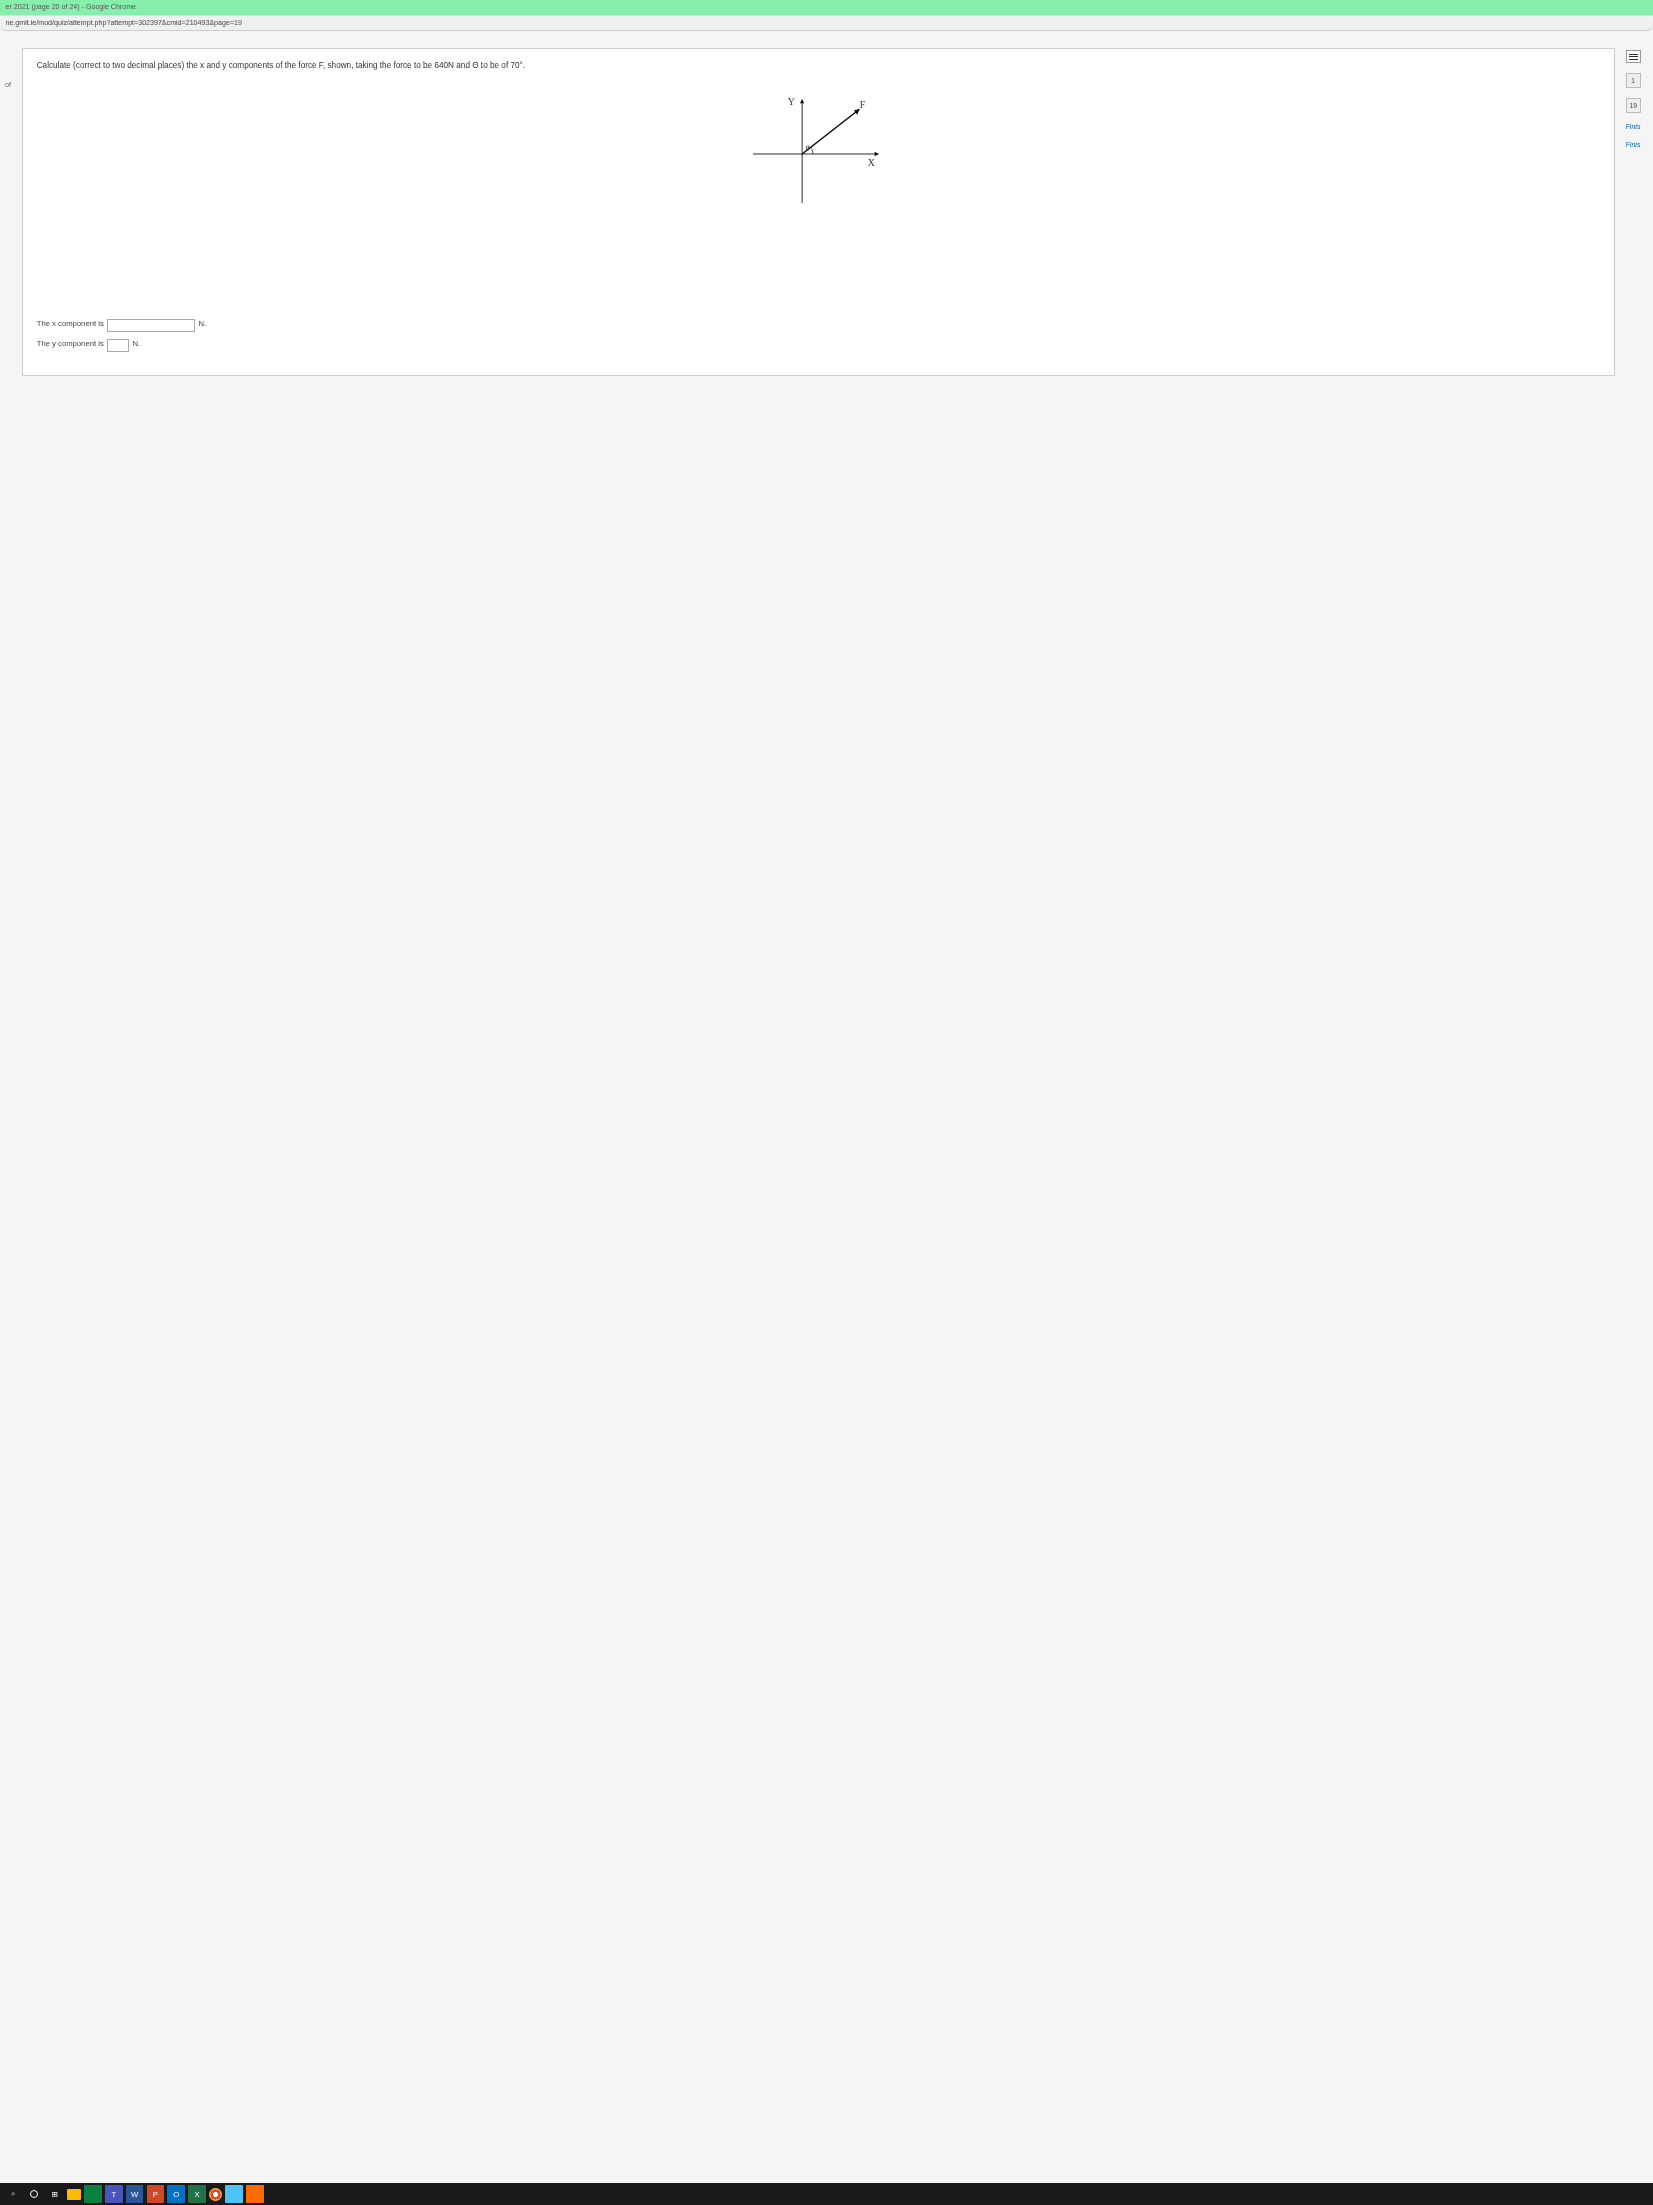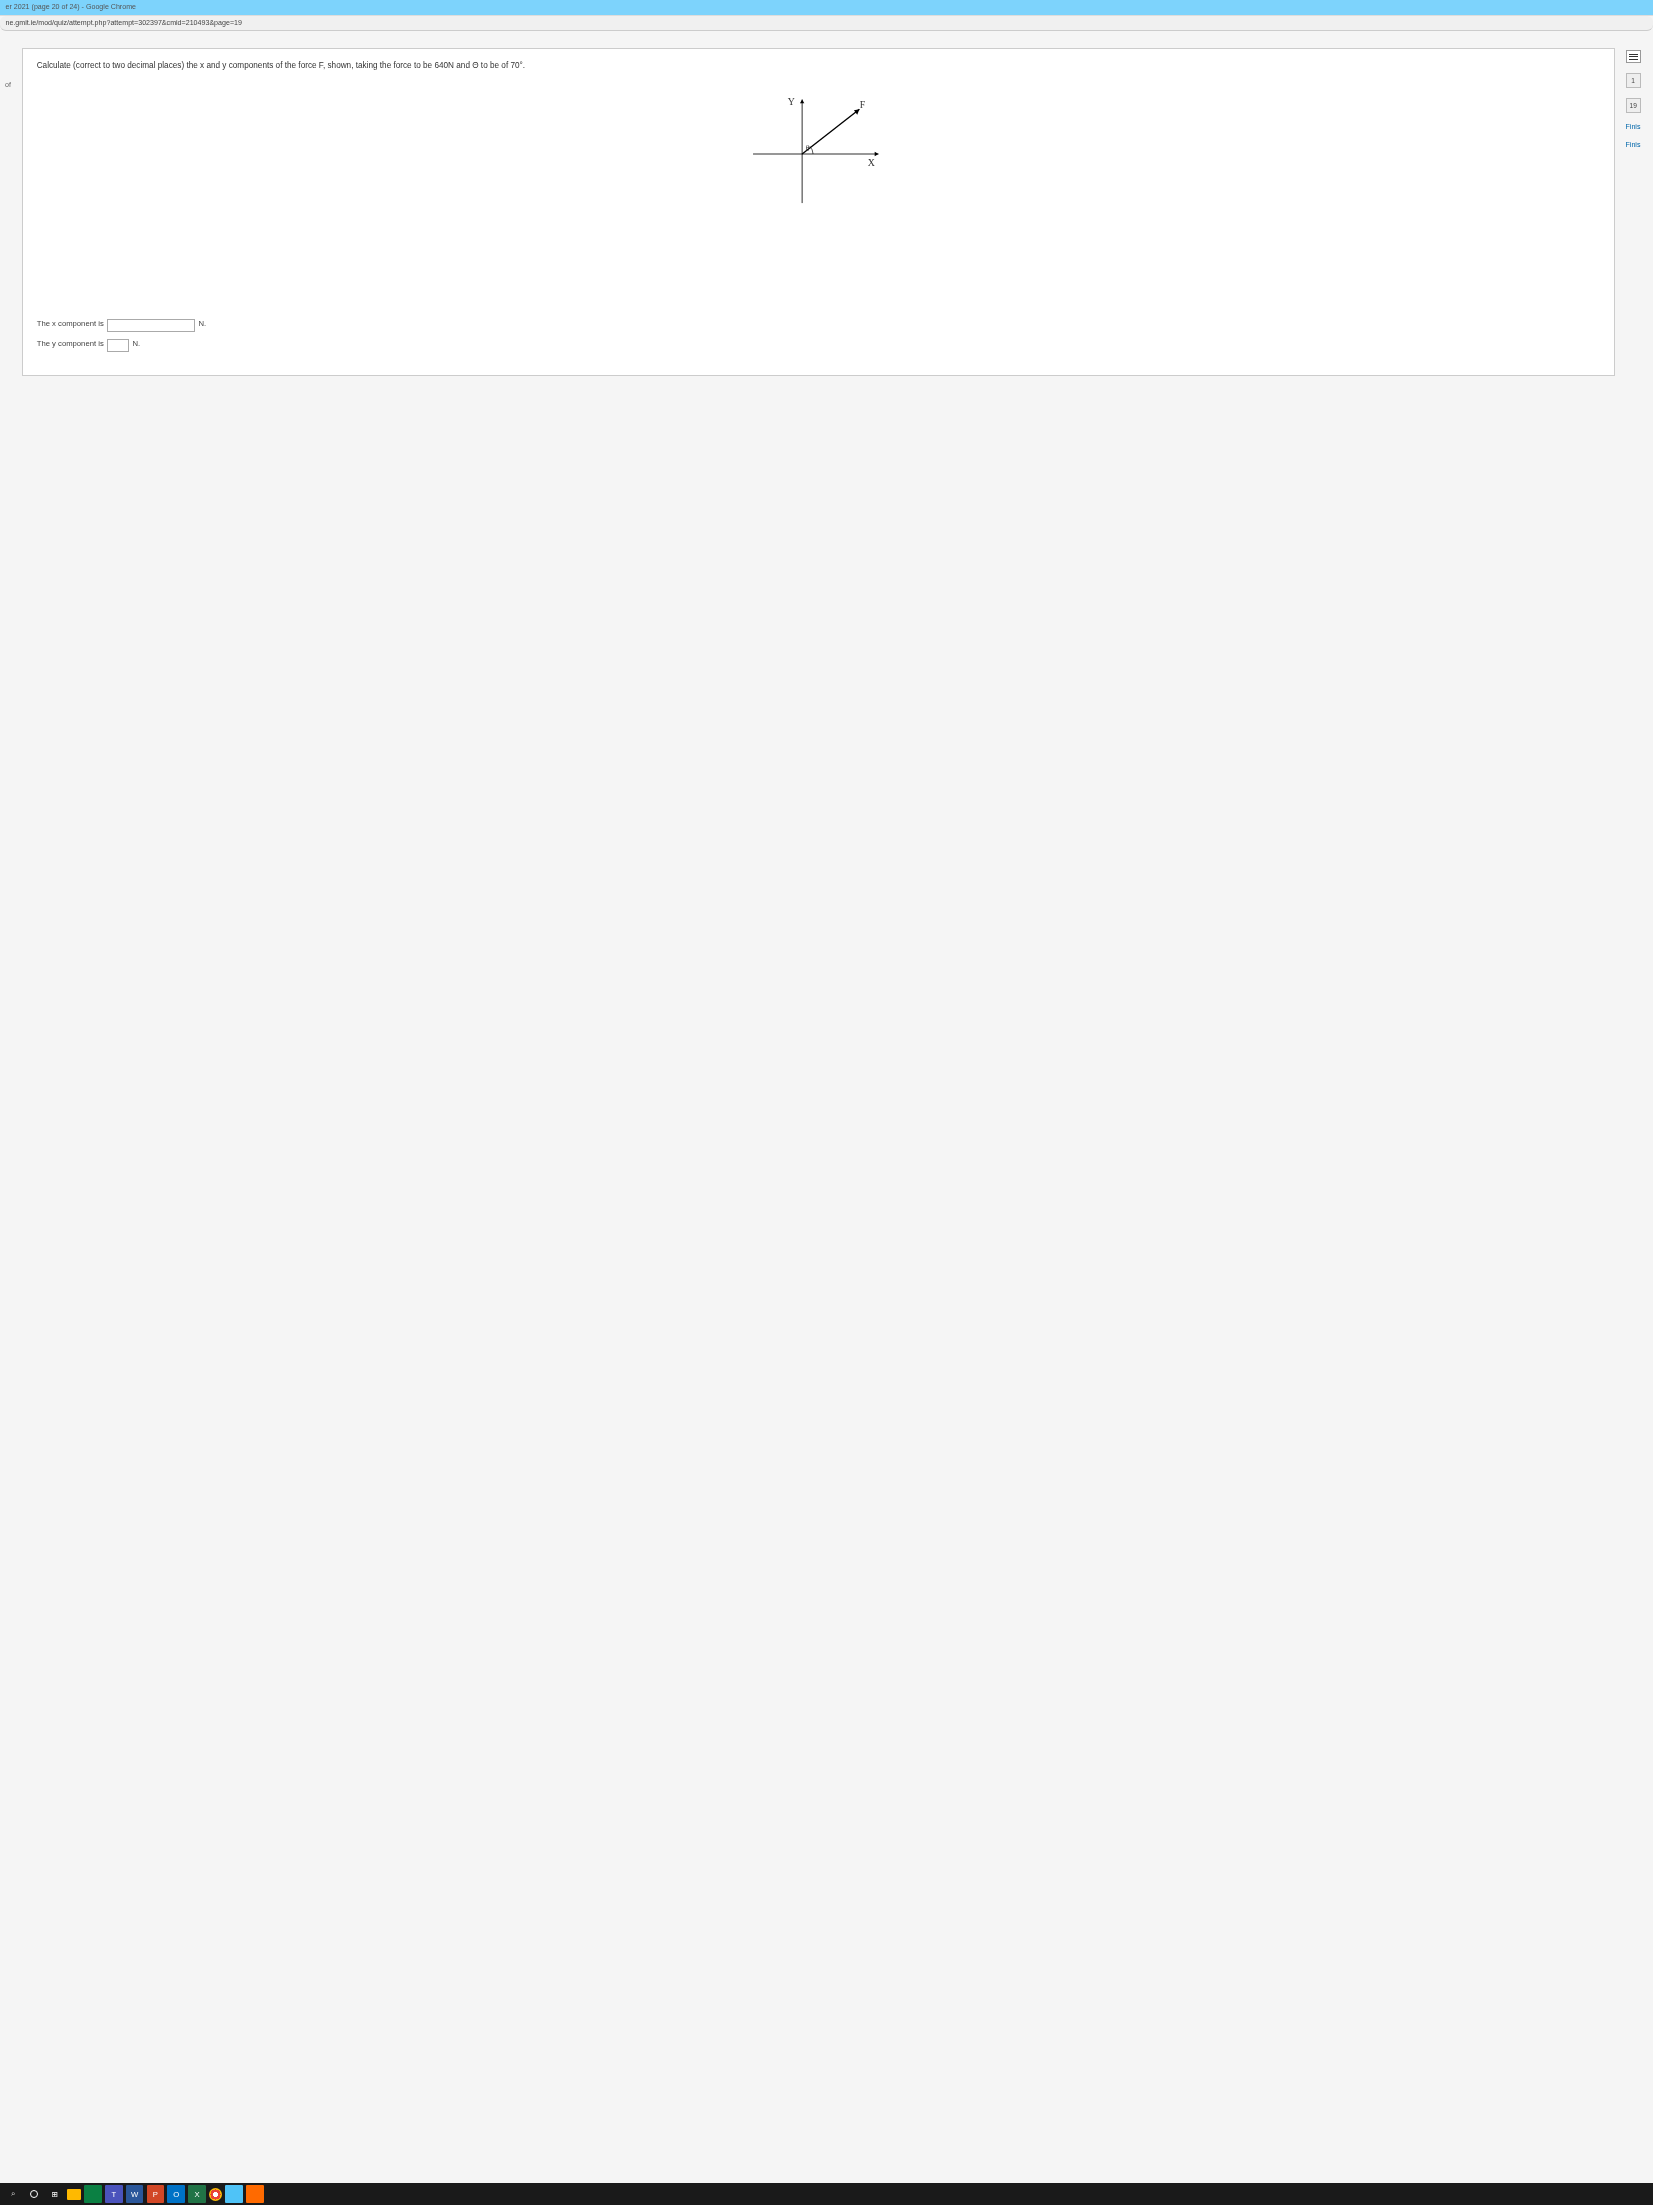--- a/index.html
+++ b/index.html
@@ -3,21 +3,21 @@
   <meta charset="utf-8">
   <style>
     * { box-sizing: border-box; margin: 0; padding: 0; }
     body {
       font-family: "Segoe UI", Arial, sans-serif;
       background: #f5f5f5;
       font-size: 7.7px;
       color: #333;
     }
     .window-title {
-      background: #7dd3fc;
+      background: #86efac;
       padding: 3.3px 5.5px;
       font-size: 7.1px;
       color: #555;
       border-bottom: 0.5px solid #ddd;
     }
     .url-bar {
       background: #f0f0f0;
       padding: 3.3px 5.5px;
       font-size: 7.1px;
       color: #444;
@@ -126,20 +126,21 @@
     }
     .hamburger span {
       width: 8.8px;
       height: 1.1px;
       background: #333;
     }
     .side-link {
       font-size: 7.1px;
       color: #0066aa;
       white-space: nowrap;
+      font-style: italic;
     }
     .taskbar {
       position: fixed;
       bottom: 0;
       left: 0;
       right: 0;
       height: 22px;
       background: #1a1a1a;
       display: flex;
       align-items: center;

